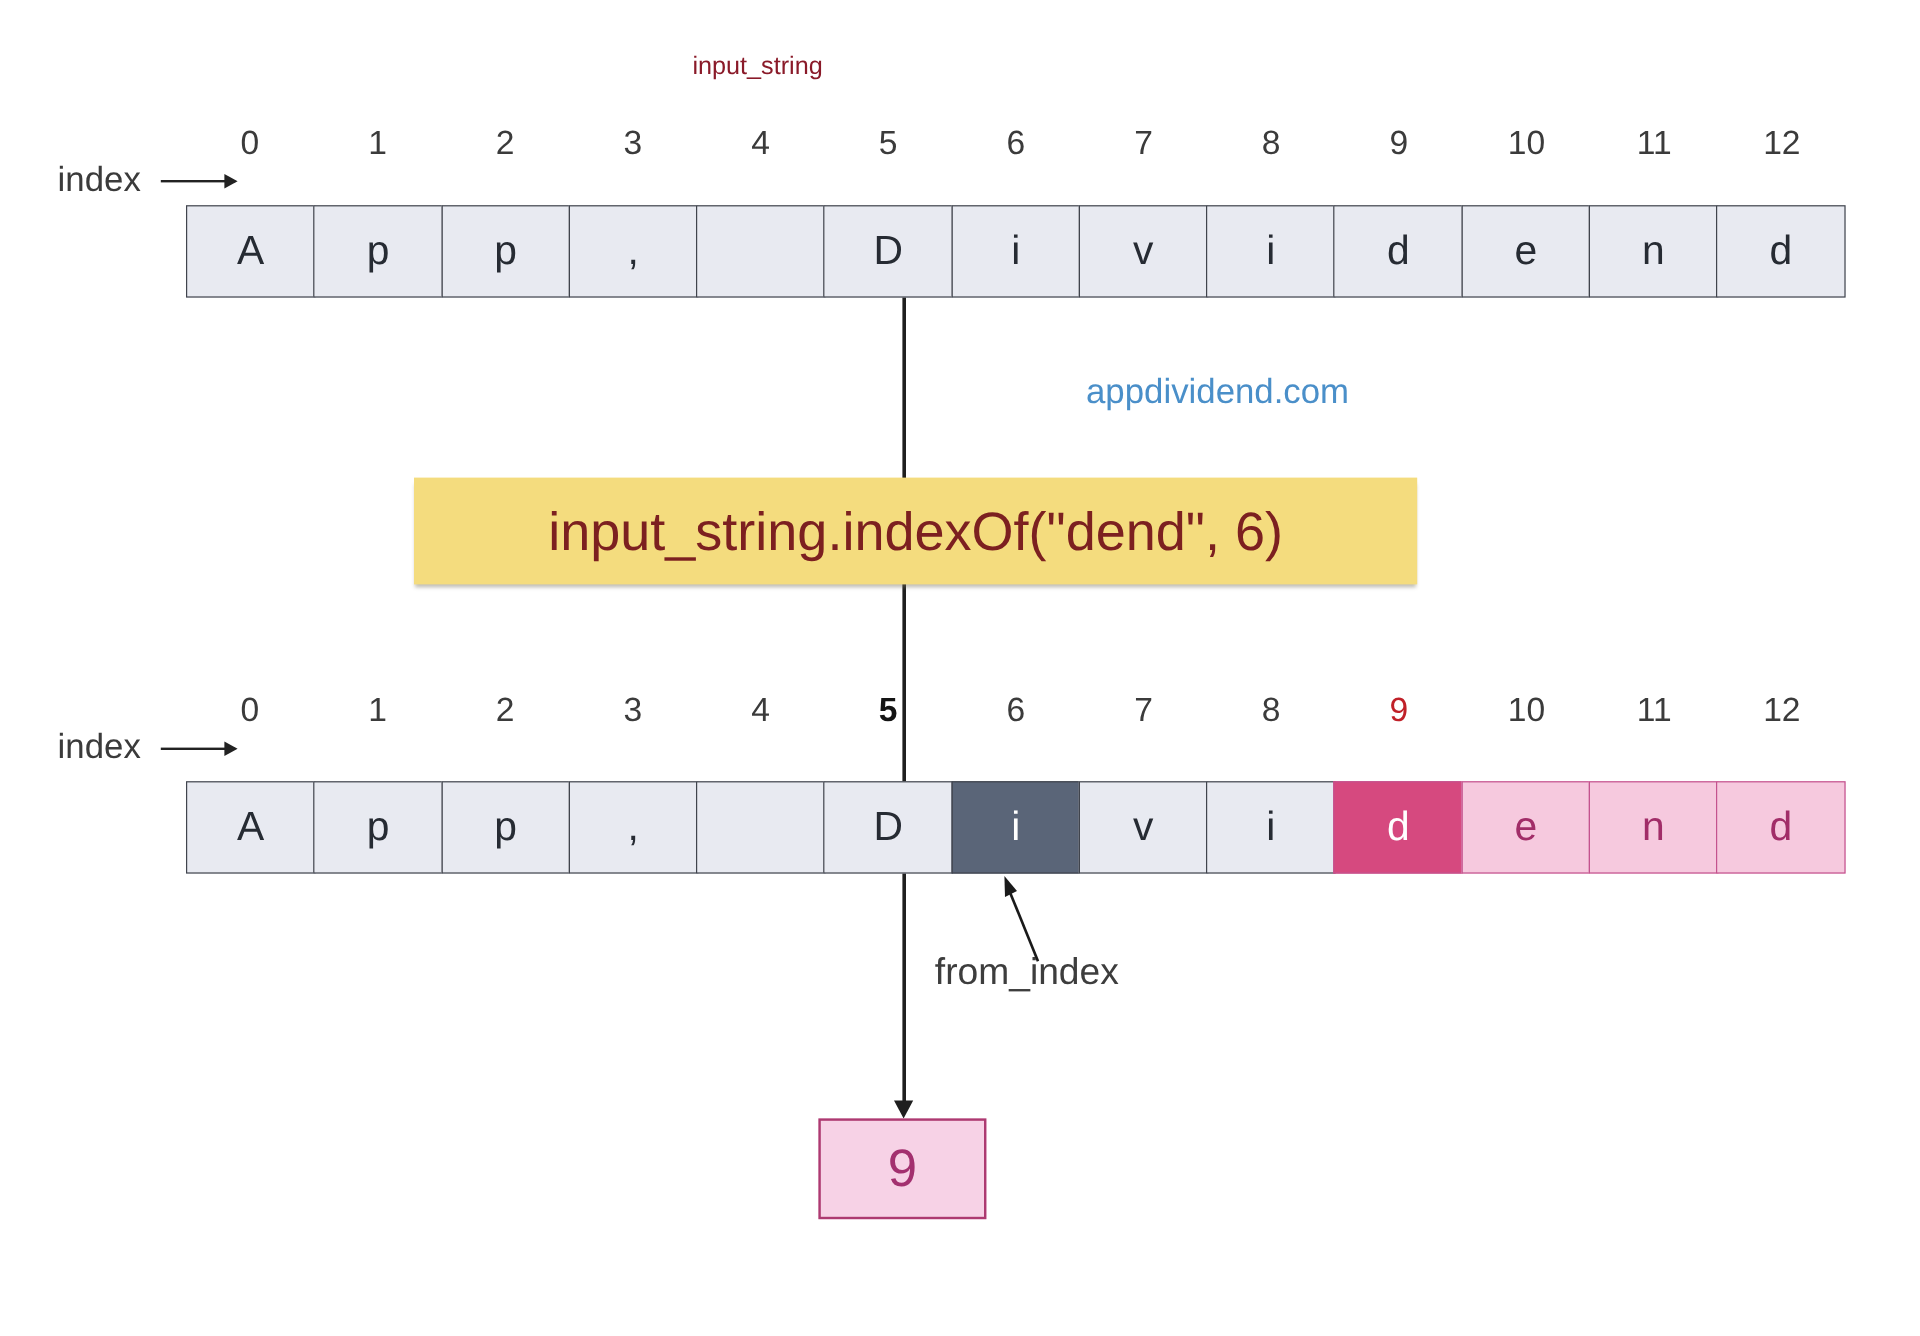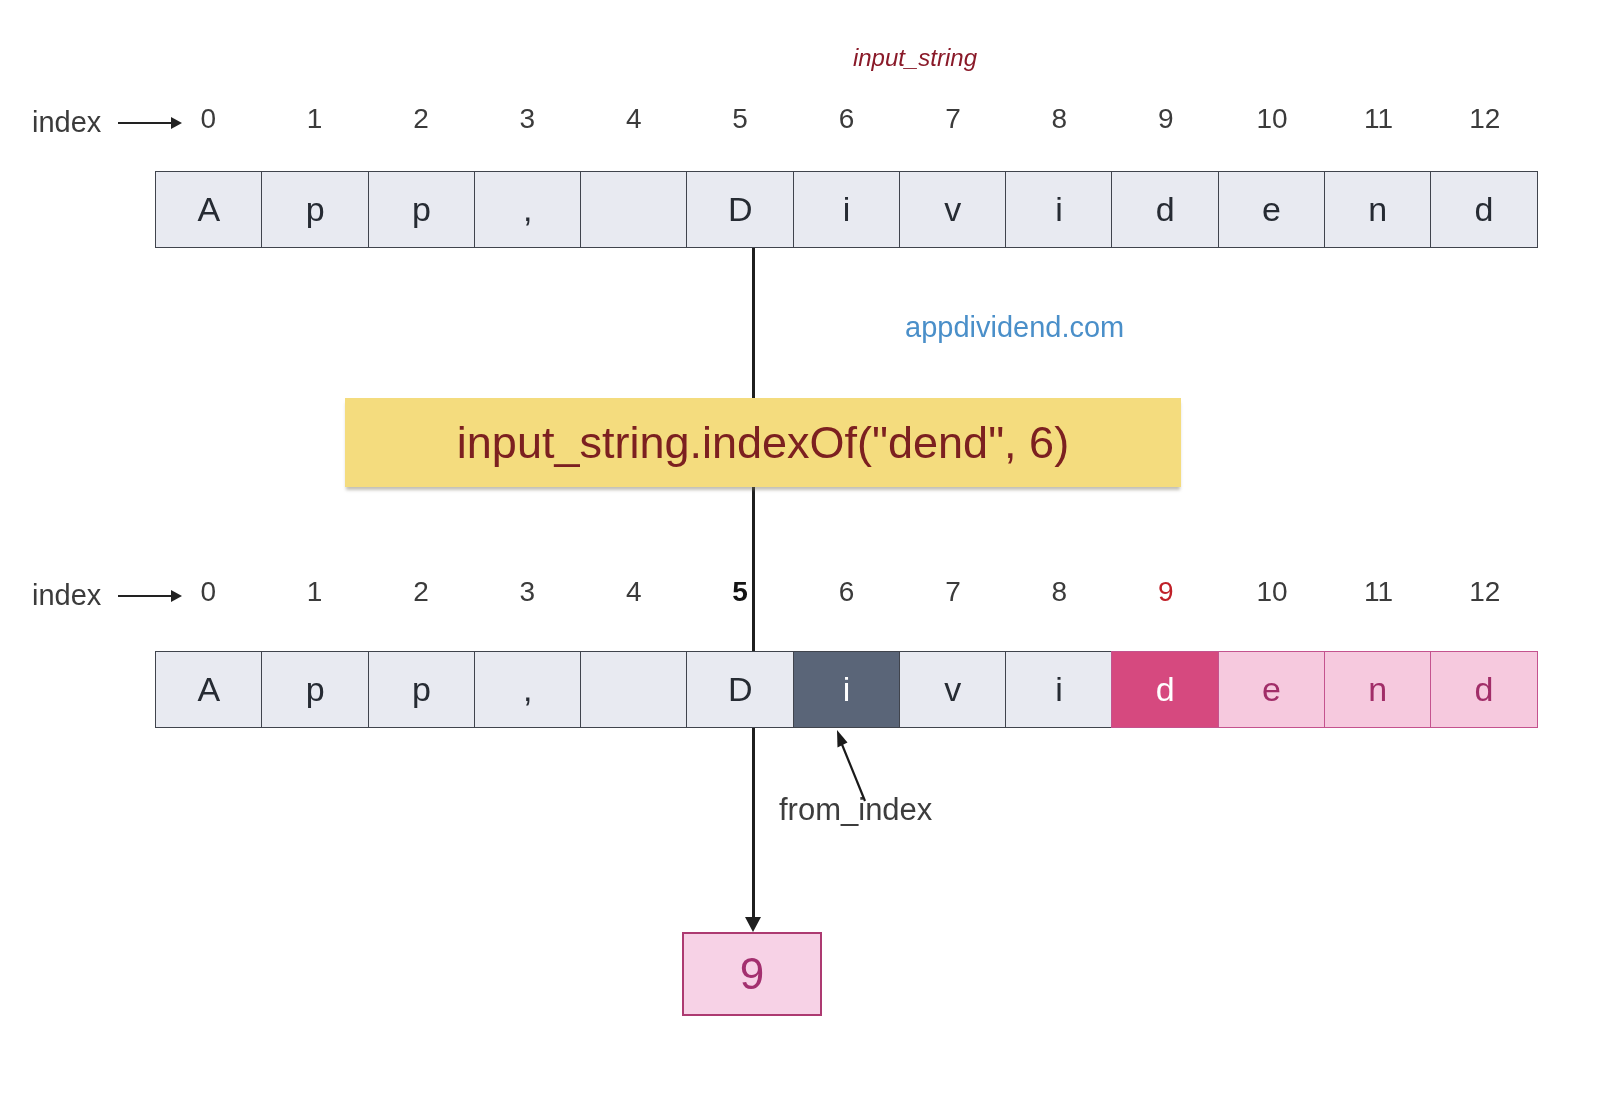--- a/index.html
+++ b/index.html
@@ -4,30 +4,30 @@
 <style>
   * { margin:0; padding:0; box-sizing:border-box; }
   html,body { background:#ffffff; }
   .canvas {
     position:relative; width:1600px; height:1113px; background:#fff;
     font-family:"Liberation Sans","DejaVu Sans",sans-serif; overflow:hidden;
   }
 
   
   .title {
-    position:absolute; left:577px; top:44px; width:400px; text-align:right;
-    font-size:24px; color:var(--title-red,#8a1a29);font-style:italic;
+    position:absolute; left:577px; top:44px; width:400px; text-align:left;
+    font-size:21px; color:var(--title-red,#8a1a29);
   }
   .watermark {
     position:absolute; left:905px; top:311px; font-size:29px;
     color:var(--watermark-blue,#4a8fc9);
   }
   .index-caption {
-    position:absolute; left:32px; display:flex; align-items:center;
-    font-size:29px; color:var(--index-text,#3b3b3b);
+    position:absolute; left:48px; display:flex; align-items:center;
+    font-size:29px; color:var(--index-text,#3b3b3b);margin-top:28px;
   }
   .index-caption.top { top:106px; }
   .index-caption.bottom { top:579px; }
   .h-arrow {
     display:inline-block; width:62px; height:2px; background:#222;
     margin-left:17px; position:relative;
   }
   .h-arrow::after {
     content:""; position:absolute; right:-2px; top:-5px;
     border-left:11px solid #222; border-top:6px solid transparent; border-bottom:6px solid transparent;

